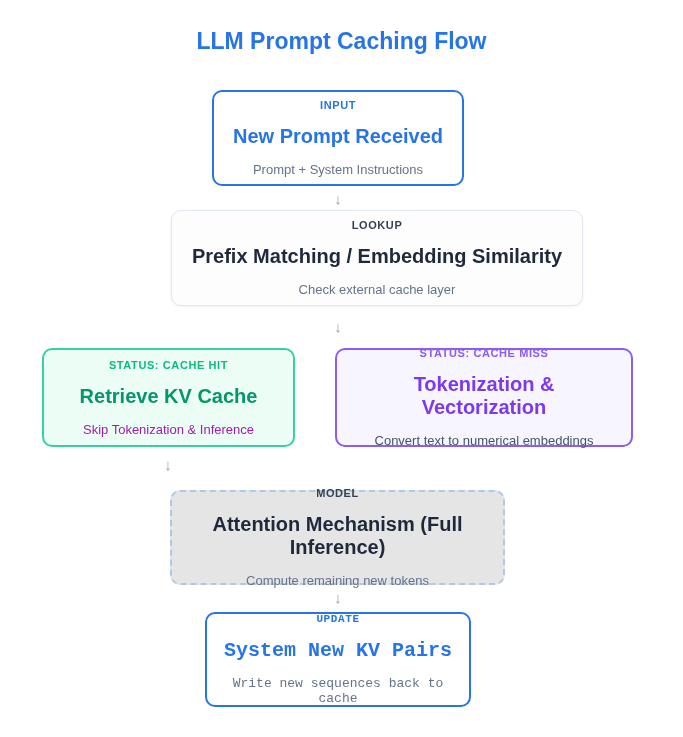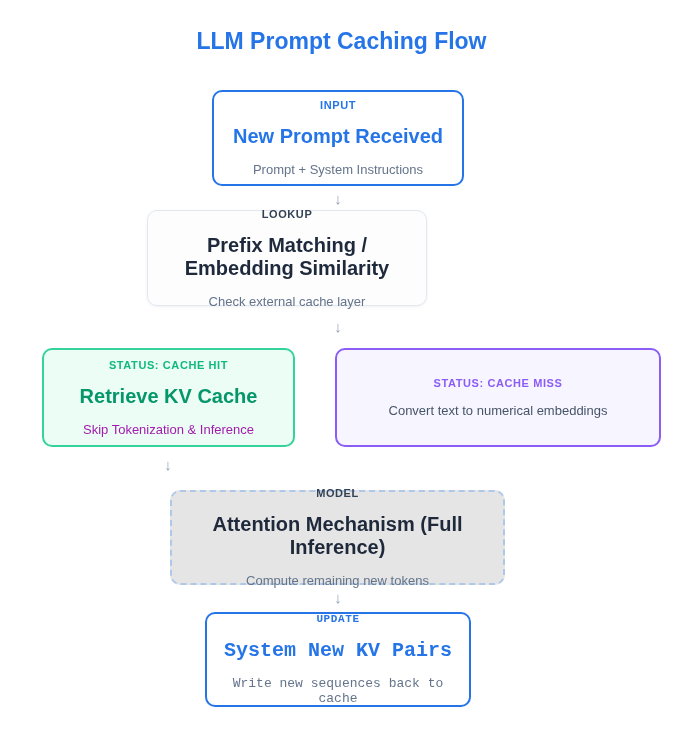--- a/index.html
+++ b/index.html
@@ -47,29 +47,29 @@
     color: #1e293b;
   }
   .node-sub {
     font-size: 13px;
     color: #64748b;
   }
 
   .node-input  { left: 212px; top: 90px;  width: 252px; height: 96px; border: 2px solid #2575e8; background: #ffffff; }
   .node-input .node-label, .node-input .node-title { color: #2575e8; }
 
-  .node-lookup { left: 147px; top: 210px; width: 280px; height: 96px; border: 1px solid #e2e8f0; background: #fdfdfe; box-shadow: 0 1px 3px rgba(15,23,42,0.06); }
+  .node-lookup { left: 171px; top: 210px; width: 412px; height: 96px; border: 1px solid #e2e8f0; background: #fdfdfe; box-shadow: 0 1px 3px rgba(15,23,42,0.06); }
   .node-lookup .node-label { color: #334155; }
 
   .node-hit    { left: 42px;  top: 348px; width: 253px; height: 99px; border: 2px solid #34d399; background: #ecfdf5; }
   .node-hit .node-label { color: #10b981; }
   .node-hit .node-title { color: #059669; }
   .node-hit .node-sub   { color: #a21caf; }
 
-  .node-miss   { left: 335px; top: 348px; width: 326px; height: 99px; border: 2px solid #8b5cf6; background: #f7f5ff; }
+  .node-miss   { left: 335px; top: 348px; width: 298px; height: 99px; border: 2px solid #8b5cf6; background: #f7f5ff; }
   .node-miss .node-label { color: #8b5cf6; }
   .node-miss .node-title { color: #7c3aed; }
   .node-miss .node-sub   { color: #475569; text-align: right; }
 
   .node-model  { left: 170px; top: 490px; width: 335px; height: 95px; border: 2px dashed #aec8ea; background: #e5e5e5; }
   .node-model .node-label { color: #334155; }
 
   .node-update { left: 205px; top: 612px; width: 266px; height: 95px; border: 2px solid #2575e8; background: #ffffff; font-family: Liberation Mono, monospace; }
   .node-update .node-label, .node-update .node-title { color: #2575e8; }
 
@@ -110,20 +110,21 @@
   <span class="arrow arrow-2">↓</span>
 
   <div class="node node-hit">
     <span class="node-label">STATUS: CACHE HIT</span>
     <span class="node-title">Retrieve KV Cache</span>
     <span class="node-sub">Skip Tokenization &amp; Inference</span>
   </div>
 
   <div class="node node-miss">
     <span class="node-label">STATUS: CACHE MISS</span>
+    <span class="node-title">Tokenization &amp; Vectorization</span>
     <span class="node-sub">Convert text to numerical embeddings</span>
   </div>
 
   <span class="arrow arrow-3">↓</span>
 
   <div class="node node-model">
     <span class="node-label">MODEL</span>
     <span class="node-title">Attention Mechanism (Full Inference)</span>
     <span class="node-sub">Compute remaining new tokens</span>
   </div>

